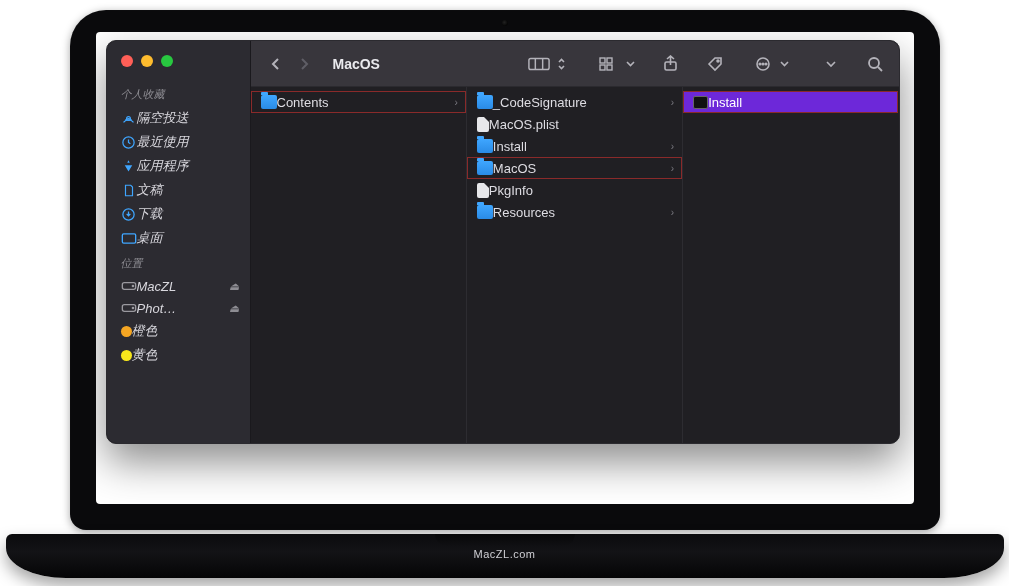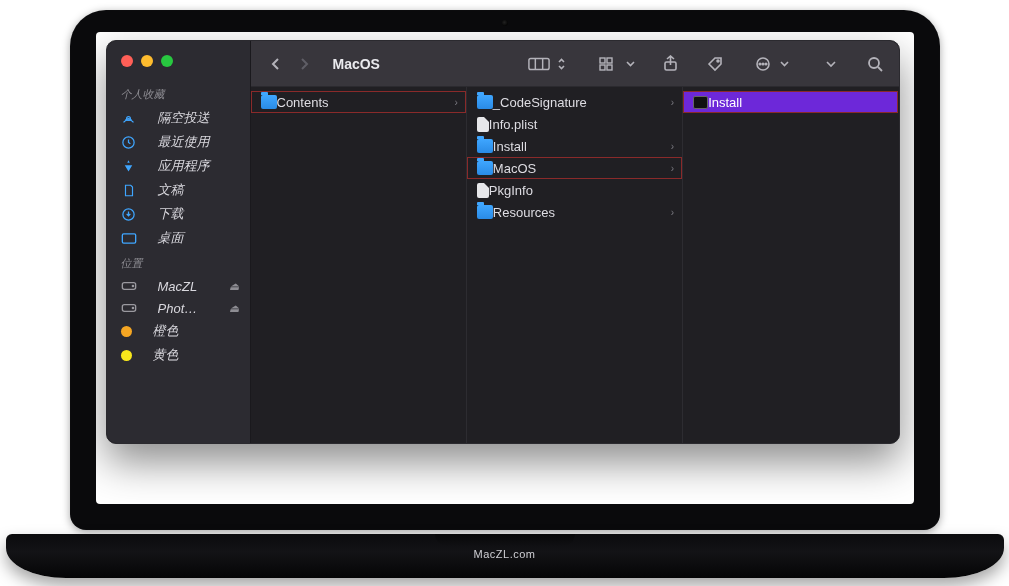--- a/index.html
+++ b/index.html
@@ -92,21 +92,21 @@
   .dot.red { background: #ff5f57; }
   .dot.yellow { background: #febc2e; }
   .dot.green { background: #28c840; }
   .side-section-title {
     color: #8e8d93;
     font-size: 11px;
     padding: 6px 14px 4px;
   }
   .side-item {
     display: flex; align-items: center;
-    gap: 21px;
+    gap: 0;
     padding: 3px 10px 3px 14px;
     color: #d9d8de;
     font-size: 13px;
     cursor: default;
     white-space: nowrap;
   }
   .side-item .eject { margin-left: auto; color: #8e8d93; font-size: 11px; }
   .side-icon { width: 16px; height: 16px; display: inline-flex; align-items:center; justify-content:center; color:#3fa6ff; }
   .side-icon.gray { color: #9a999f; }
   .tag-dot { width:11px; height:11px; border-radius:50%; }
@@ -381,21 +381,21 @@
             </div>
 
             <div class="col">
               <div class="row">
                 <span class="folder-icon"></span>
                 <span>_CodeSignature</span>
                 <span class="chev">›</span>
               </div>
               <div class="row">
                 <span class="file-icon"></span>
-                <span>Info.plist</span>
+                <span>MacOS.plist</span>
               </div>
               <div class="row">
                 <span class="folder-icon"></span>
                 <span>Install</span>
                 <span class="chev">›</span>
               </div>
               <div class="row hl">
                 <span class="folder-icon"></span>
                 <span>MacOS</span>
                 <span class="chev">›</span>

